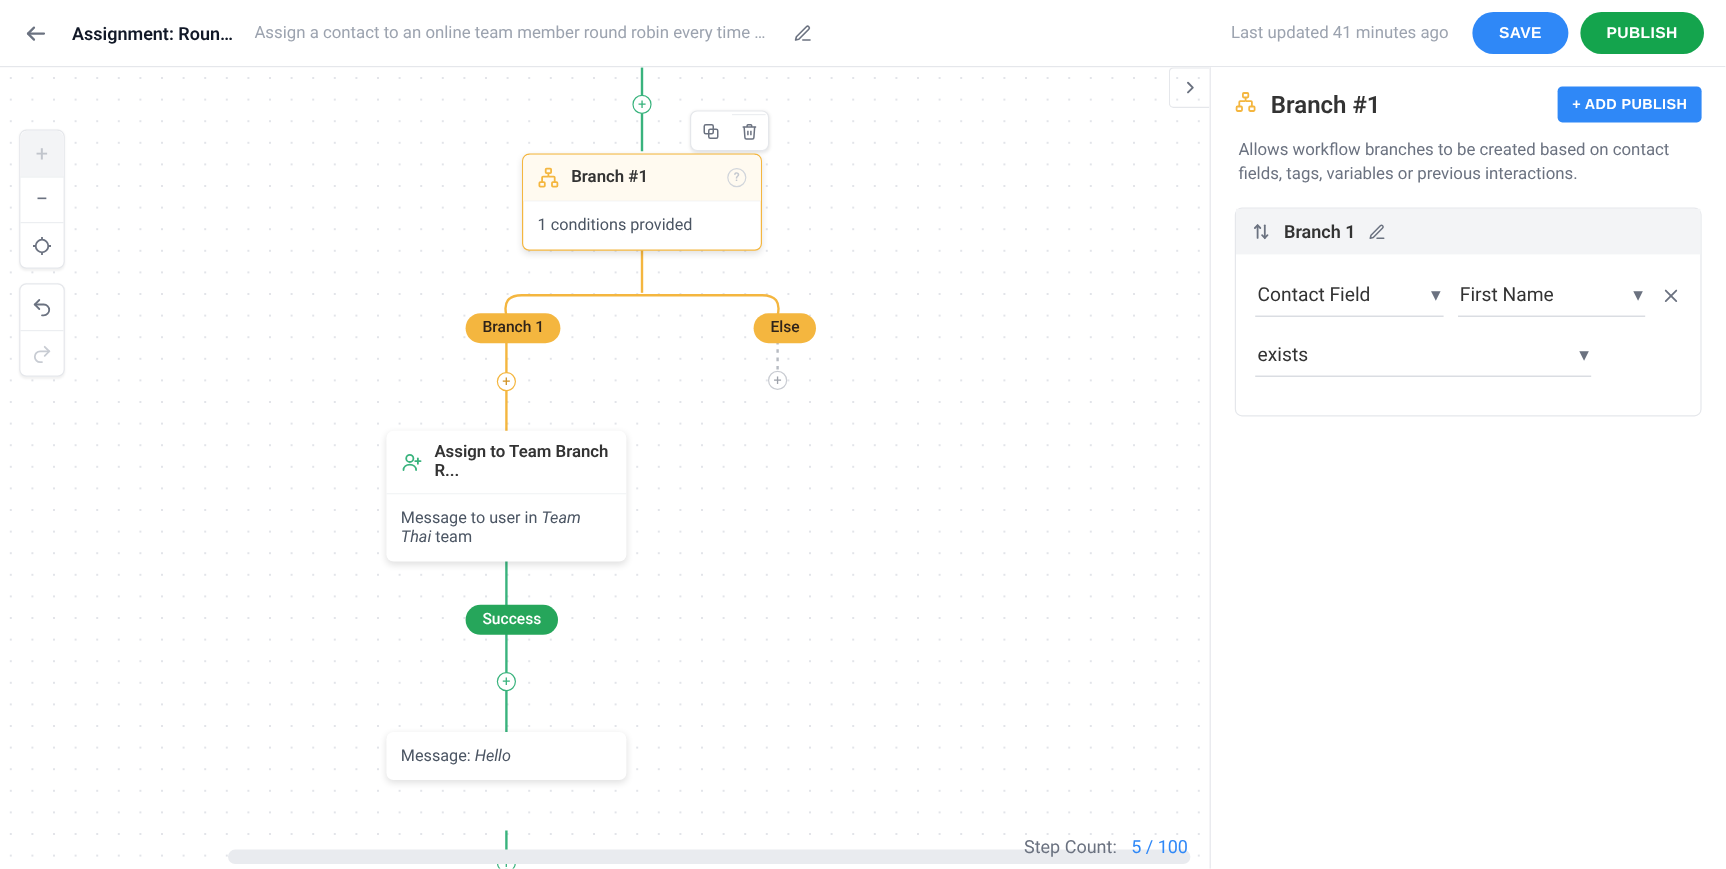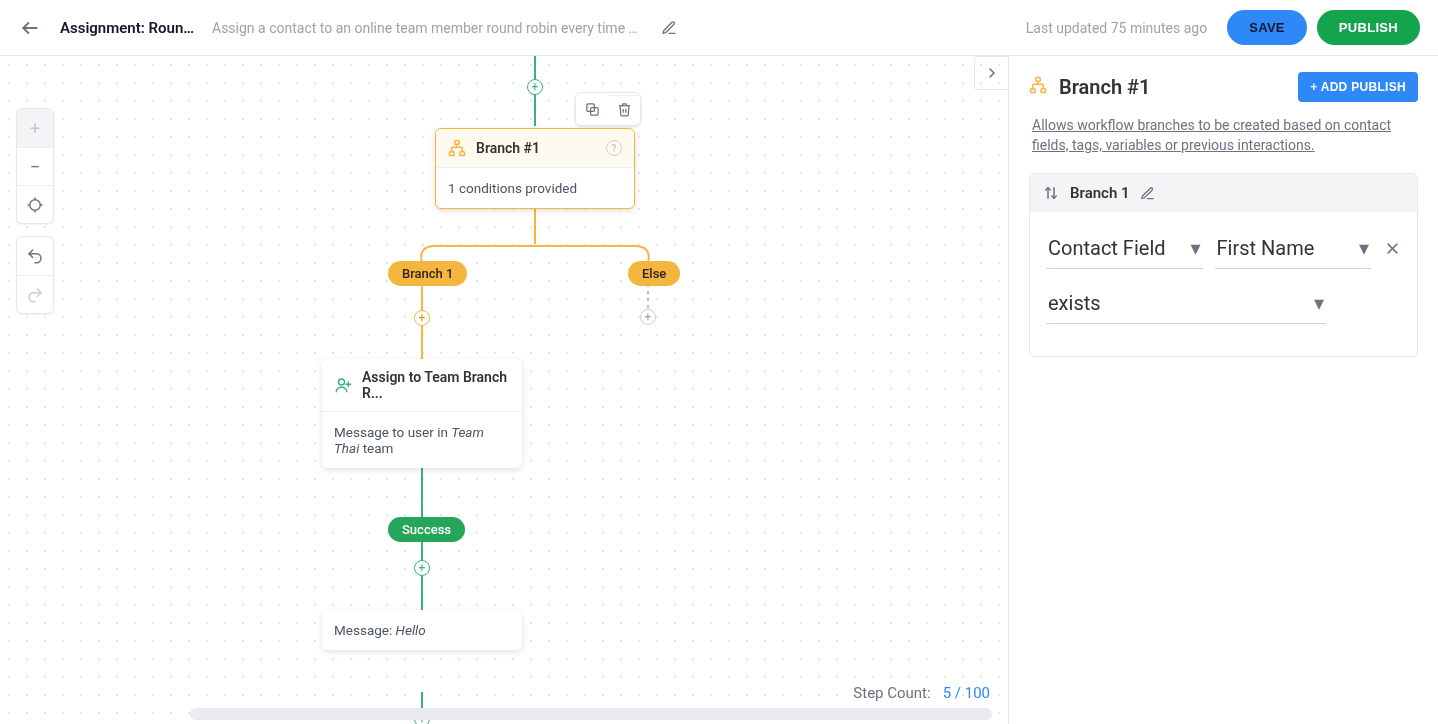--- a/index.html
+++ b/index.html
@@ -8,21 +8,21 @@
 
   
   .header { height:56px; border-bottom:1px solid #e5e7eb; display:flex; align-items:center; padding:0 18px; }
   .back-icon { width:24px; height:24px; display:flex; align-items:center; justify-content:center; color:#6b7280; cursor:pointer; margin-right:18px; }
   .title { font-weight:600; font-size:15px; color:#111827; max-width:140px; white-space:nowrap; overflow:hidden; text-overflow:ellipsis; }
   .subtitle { margin-left:12px; font-size:14px; color:#9ca3af; max-width:430px; white-space:nowrap; overflow:hidden; text-overflow:ellipsis; }
   .edit-icon { margin-left:18px; width:18px; height:18px; color:#6b7280; cursor:pointer; display:flex; align-items:center; justify-content:center; }
   .header-spacer { flex:1; }
   .last-updated { font-size:14px; color:#9ca3af; margin-right:20px; }
   .btn { border:none; border-radius:20px; font-weight:600; font-size:13px; letter-spacing:.3px; padding:10px 22px; cursor:pointer; }
-  .btn-save { background:#2f88f7; color:#0f172a; margin-right:10px; }
+  .btn-save { background:#2f88f7; color:#ffffff; margin-right:10px; }
   .btn-publish { background:#14a44d; color:#fff; }
 
   
   .canvas { position:absolute; top:56px; left:0; right:430px; bottom:0; overflow:hidden; }
   .dotgrid { position:absolute; inset:0;
     background-image: radial-gradient(#e2e4e9 1px, transparent 1px);
     background-size: 18px 18px;
   }
   
   .zoomtools, .historytools { position:absolute; left:16px; border:1px solid #e5e7eb; border-radius:6px; background:#fff; width:38px; box-shadow:0 1px 2px rgba(0,0,0,.06); }
@@ -59,40 +59,40 @@
   .plus-green { border-color:#39b37d; color:#39b37d; }
   .plus-orange { border-color:#f4b63f; color:#d09325; }
   .plus-gray { border-color:#c9ccd2; color:#9ea2ab; }
 
   
   svg.lines { position:absolute; inset:0; width:100%; height:100%; pointer-events:none; }
 
   
   .hscroll { position:absolute; left:190px; right:16px; bottom:4px; height:12px; background:#e9ebef; border-radius:8px; }
 
-  .stepcount { position:absolute; right:18px; bottom:22px; font-size:15px; display:flex; gap:12px; align-items:baseline; }
+  .stepcount { position:absolute; right:18px; bottom:9px; font-size:15px; display:flex; gap:12px; align-items:baseline; }
   .stepcount .lbl { color:#6b7280; }
   .stepcount .val { color:#2f88f7; }
 
   
   .rpanel { position:absolute; top:56px; right:0; bottom:0; width:430px; border-left:1px solid #e5e7eb; background:#fff; }
   .collapse-tab { position:absolute; top:56px; right:430px; transform:translateX(-0px); width:34px; height:34px; border:1px solid #e5e7eb; border-right:none; background:#fff; display:flex; align-items:center; justify-content:center; color:#6b7280; cursor:pointer; border-radius:4px 0 0 4px; }
   .rpanel-inner { padding:16px 20px 20px; }
   .rpanel-head { display:flex; align-items:center; gap:12px; }
   .rpanel-title { font-size:20px; font-weight:600; flex:1; }
   .rpanel .branch-icon { color:#f4b63f; }
   .addbranch-btn { background:#2f88f7; color:#fff; border:none; border-radius:4px; font-weight:600; font-size:12px; padding:8px 12px; letter-spacing:.3px; cursor:pointer; }
-  .rpanel-desc { font-size:14px; color:#6b7280; margin:14px 3px 18px; line-height:1.4;text-decoration:underline; }
+  .rpanel-desc { font-size:14px; color:#6b7280; margin:14px 3px 18px; line-height:1.4; }
   .branch-card { border:1px solid #e5e7eb; border-radius:6px; }
   .branch-card-head { background:#f3f4f6; padding:10px 12px; display:flex; align-items:center; gap:10px; font-weight:600; font-size:15px; }
   .branch-card-head .sort-icon { color:#6b7280; display:flex; }
   .branch-card-head .edit-small { color:#6b7280; display:flex; cursor:pointer; }
   .branch-card-body { padding:16px 16px 18px; }
   .row { display:flex; gap:12px; margin-bottom:14px; }
-  .sel { flex:1; border-bottom:1px solid #d1d5db; padding:8px 2px; font-size:20px; display:flex; align-items:center; cursor:pointer; }
+  .sel { flex:1; border-bottom:1px solid #d1d5db; padding:8px 2px; font-size:16px; display:flex; align-items:center; cursor:pointer; }
   .sel .arrow { margin-left:auto; color:#6b7280; }
   .close-x { color:#6b7280; align-self:center; cursor:pointer; width:18px; display:flex; justify-content:center;}
   .addcond-btn { background:#2f88f7; color:#fff; border:none; border-radius:20px; font-weight:600; font-size:12.5px; letter-spacing:.3px; padding:9px 20px; cursor:pointer; margin-top:6px; }
 </style>
 </head>
 <body>
 
 <div class="header">
   <div class="back-icon">
     <svg width="20" height="20" viewBox="0 0 24 24" fill="none" stroke="currentColor" stroke-width="2.2" stroke-linecap="round" stroke-linejoin="round">
@@ -102,21 +102,21 @@
   </div>
   <div class="title">Assignment: Round...</div>
   <div class="subtitle">Assign a contact to an online team member round robin every time a...</div>
   <div class="edit-icon">
     <svg width="16" height="16" viewBox="0 0 24 24" fill="none" stroke="currentColor" stroke-width="2" stroke-linecap="round" stroke-linejoin="round">
         <path d="M12 20h9"></path>
         <path d="M16.5 3.5a2.12 2.12 0 0 1 3 3L7 19l-4 1 1-4z"></path>
       </svg>
   </div>
   <div class="header-spacer"></div>
-  <div class="last-updated">Last updated 75 minutes ago</div>
+  <div class="last-updated">Last updated 41 minutes ago</div>
   <button class="btn btn-save">SAVE</button>
   <button class="btn btn-publish">PUBLISH</button>
 </div>
 
 <div class="collapse-tab">
   <svg width="16" height="16" viewBox="0 0 24 24" fill="none" stroke="currentColor" stroke-width="2.4" stroke-linecap="round" stroke-linejoin="round">
       <polyline points="9 6 15 12 9 18"></polyline>
     </svg>
 </div>
 
@@ -194,21 +194,21 @@
             <line x1="16" y1="11" x2="22" y2="11"></line>
           </svg>
       </span>
       <span>Assign to Team Branch R...</span>
     </div>
     <div class="node-body">
       <span>Message to user in </span><span class="italic">Team Thai</span><span> team</span>
     </div>
   </div>
 
-  <div class="pill pill-green" style="left:388px; top:461px;">Success</div>
+  <div class="pill pill-green" style="left:388px; top:448px;">Success</div>
 
   <div class="plus-circ plus-green" style="left:414px; top:504px;">+</div>
 
   <div class="node node-send" style="left:322px; top:554px;">
     <div class="node-body">
       <span>Message: </span><span class="italic">Hello</span>
     </div>
   </div>
 
   <div class="plus-circ plus-green" style="left:414px; top:655px;">+</div>

